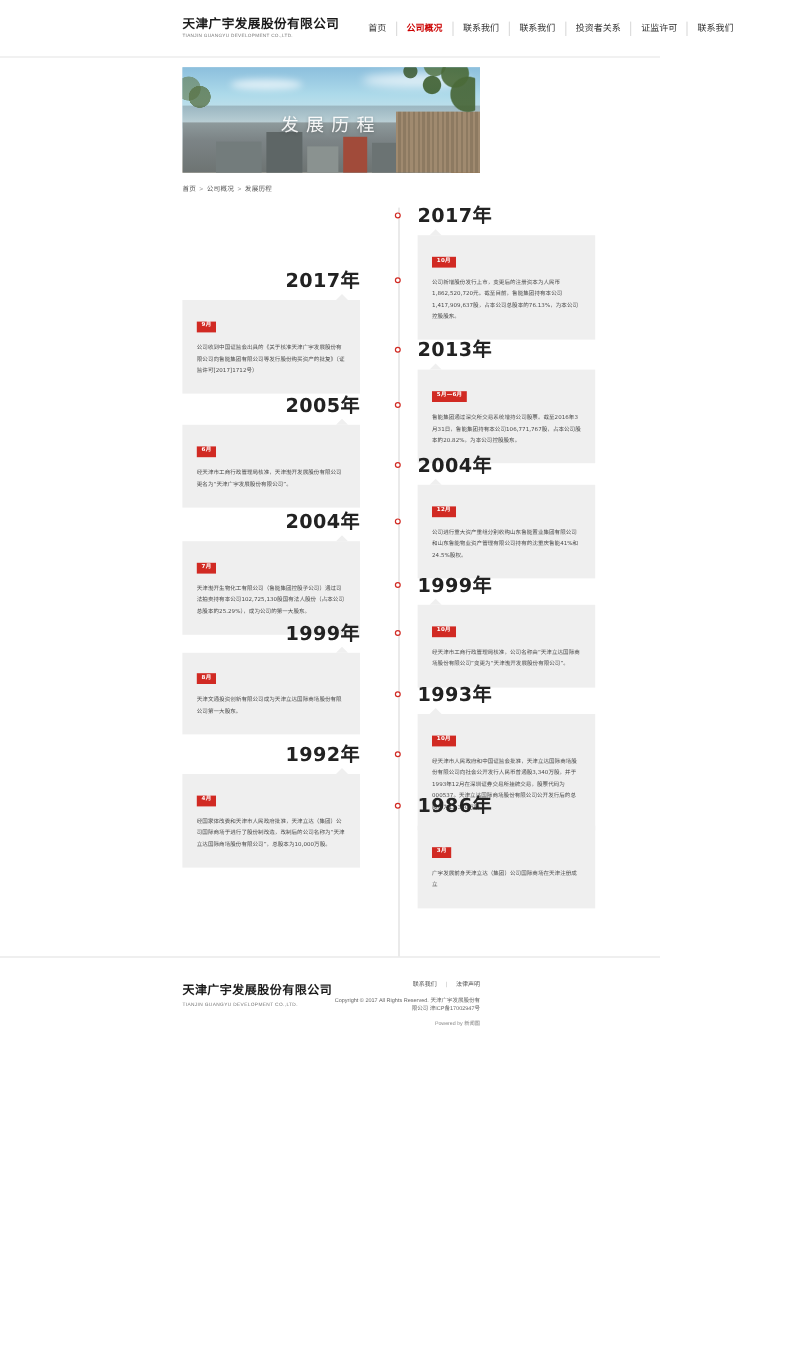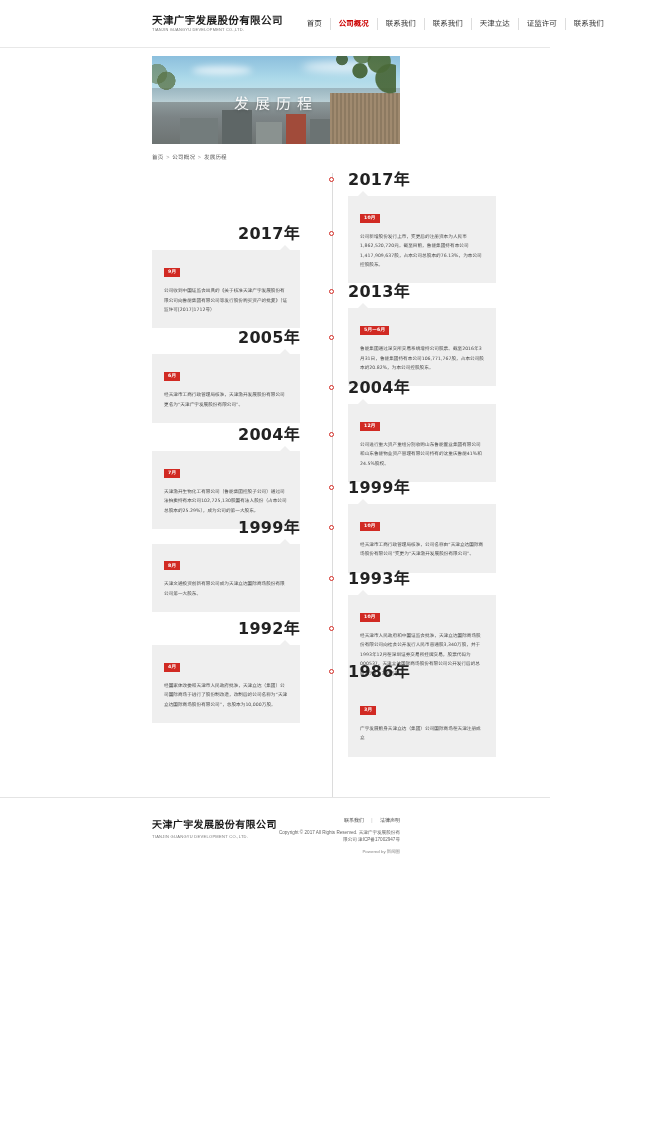--- a/index.html
+++ b/index.html
@@ -239,21 +239,21 @@
   <div class="header">
     <div class="logo">
       <div class="logo-cn">天津广宇发展股份有限公司</div>
       <div class="logo-en">TIANJIN GUANGYU DEVELOPMENT CO.,LTD.</div>
     </div>
     <div class="nav">
       <a class="nav-item" href="#">首页</a>
       <a class="nav-item active" href="#">公司概况</a>
       <a class="nav-item" href="#">联系我们</a>
       <a class="nav-item" href="#">联系我们</a>
-      <a class="nav-item" href="#">天津立达</a>
+      <a class="nav-item" href="#">投资者关系</a>
       <a class="nav-item" href="#">证监许可</a>
       <a class="nav-item" href="#">联系我们</a>
     </div>
   </div>
 
   <div class="banner">
     <div class="sky"></div>
     <div class="cloud c1"></div>
     <div class="cloud c2"></div>
     <div class="cloud c3"></div>

